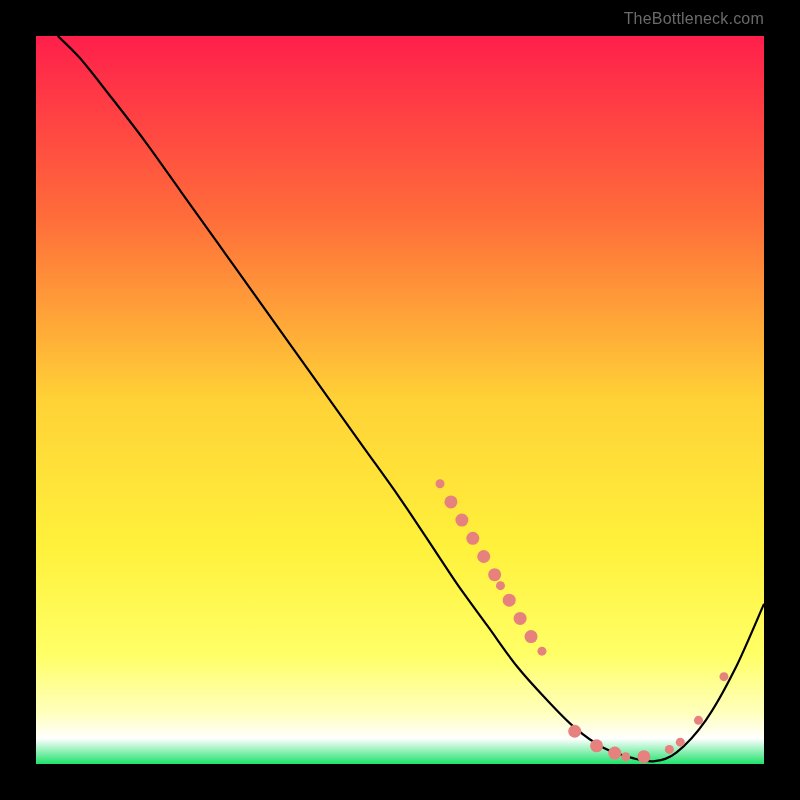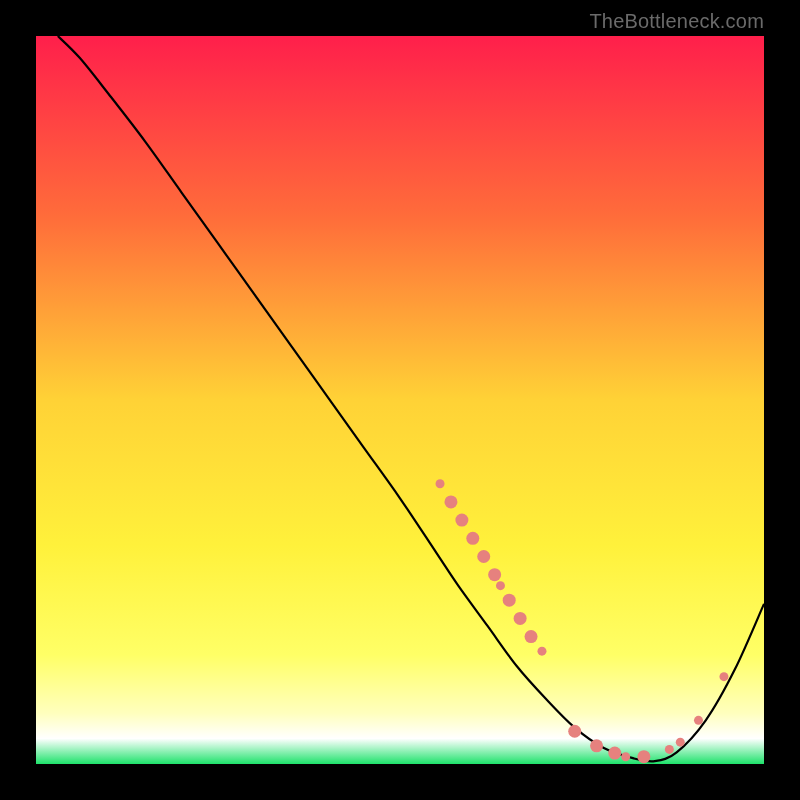--- a/index.html
+++ b/index.html
@@ -17,21 +17,21 @@
     left: 0;
     top: 0;
     width: 728px;
     height: 728px;
   }
   .attribution {
     position: absolute;
     right: 36px;
     top: 10px;
     font-family: Arial, Helvetica, sans-serif;
-    font-size: 20px;
+    font-size: 16px;
     font-weight: 500;
     color: #6a6a6a;
     letter-spacing: 0.2px;
   }
 </style>
 </head>
 <body>
 
 <div class="frame">
   <svg class="plot" viewBox="0 0 728 728" preserveAspectRatio="none">

